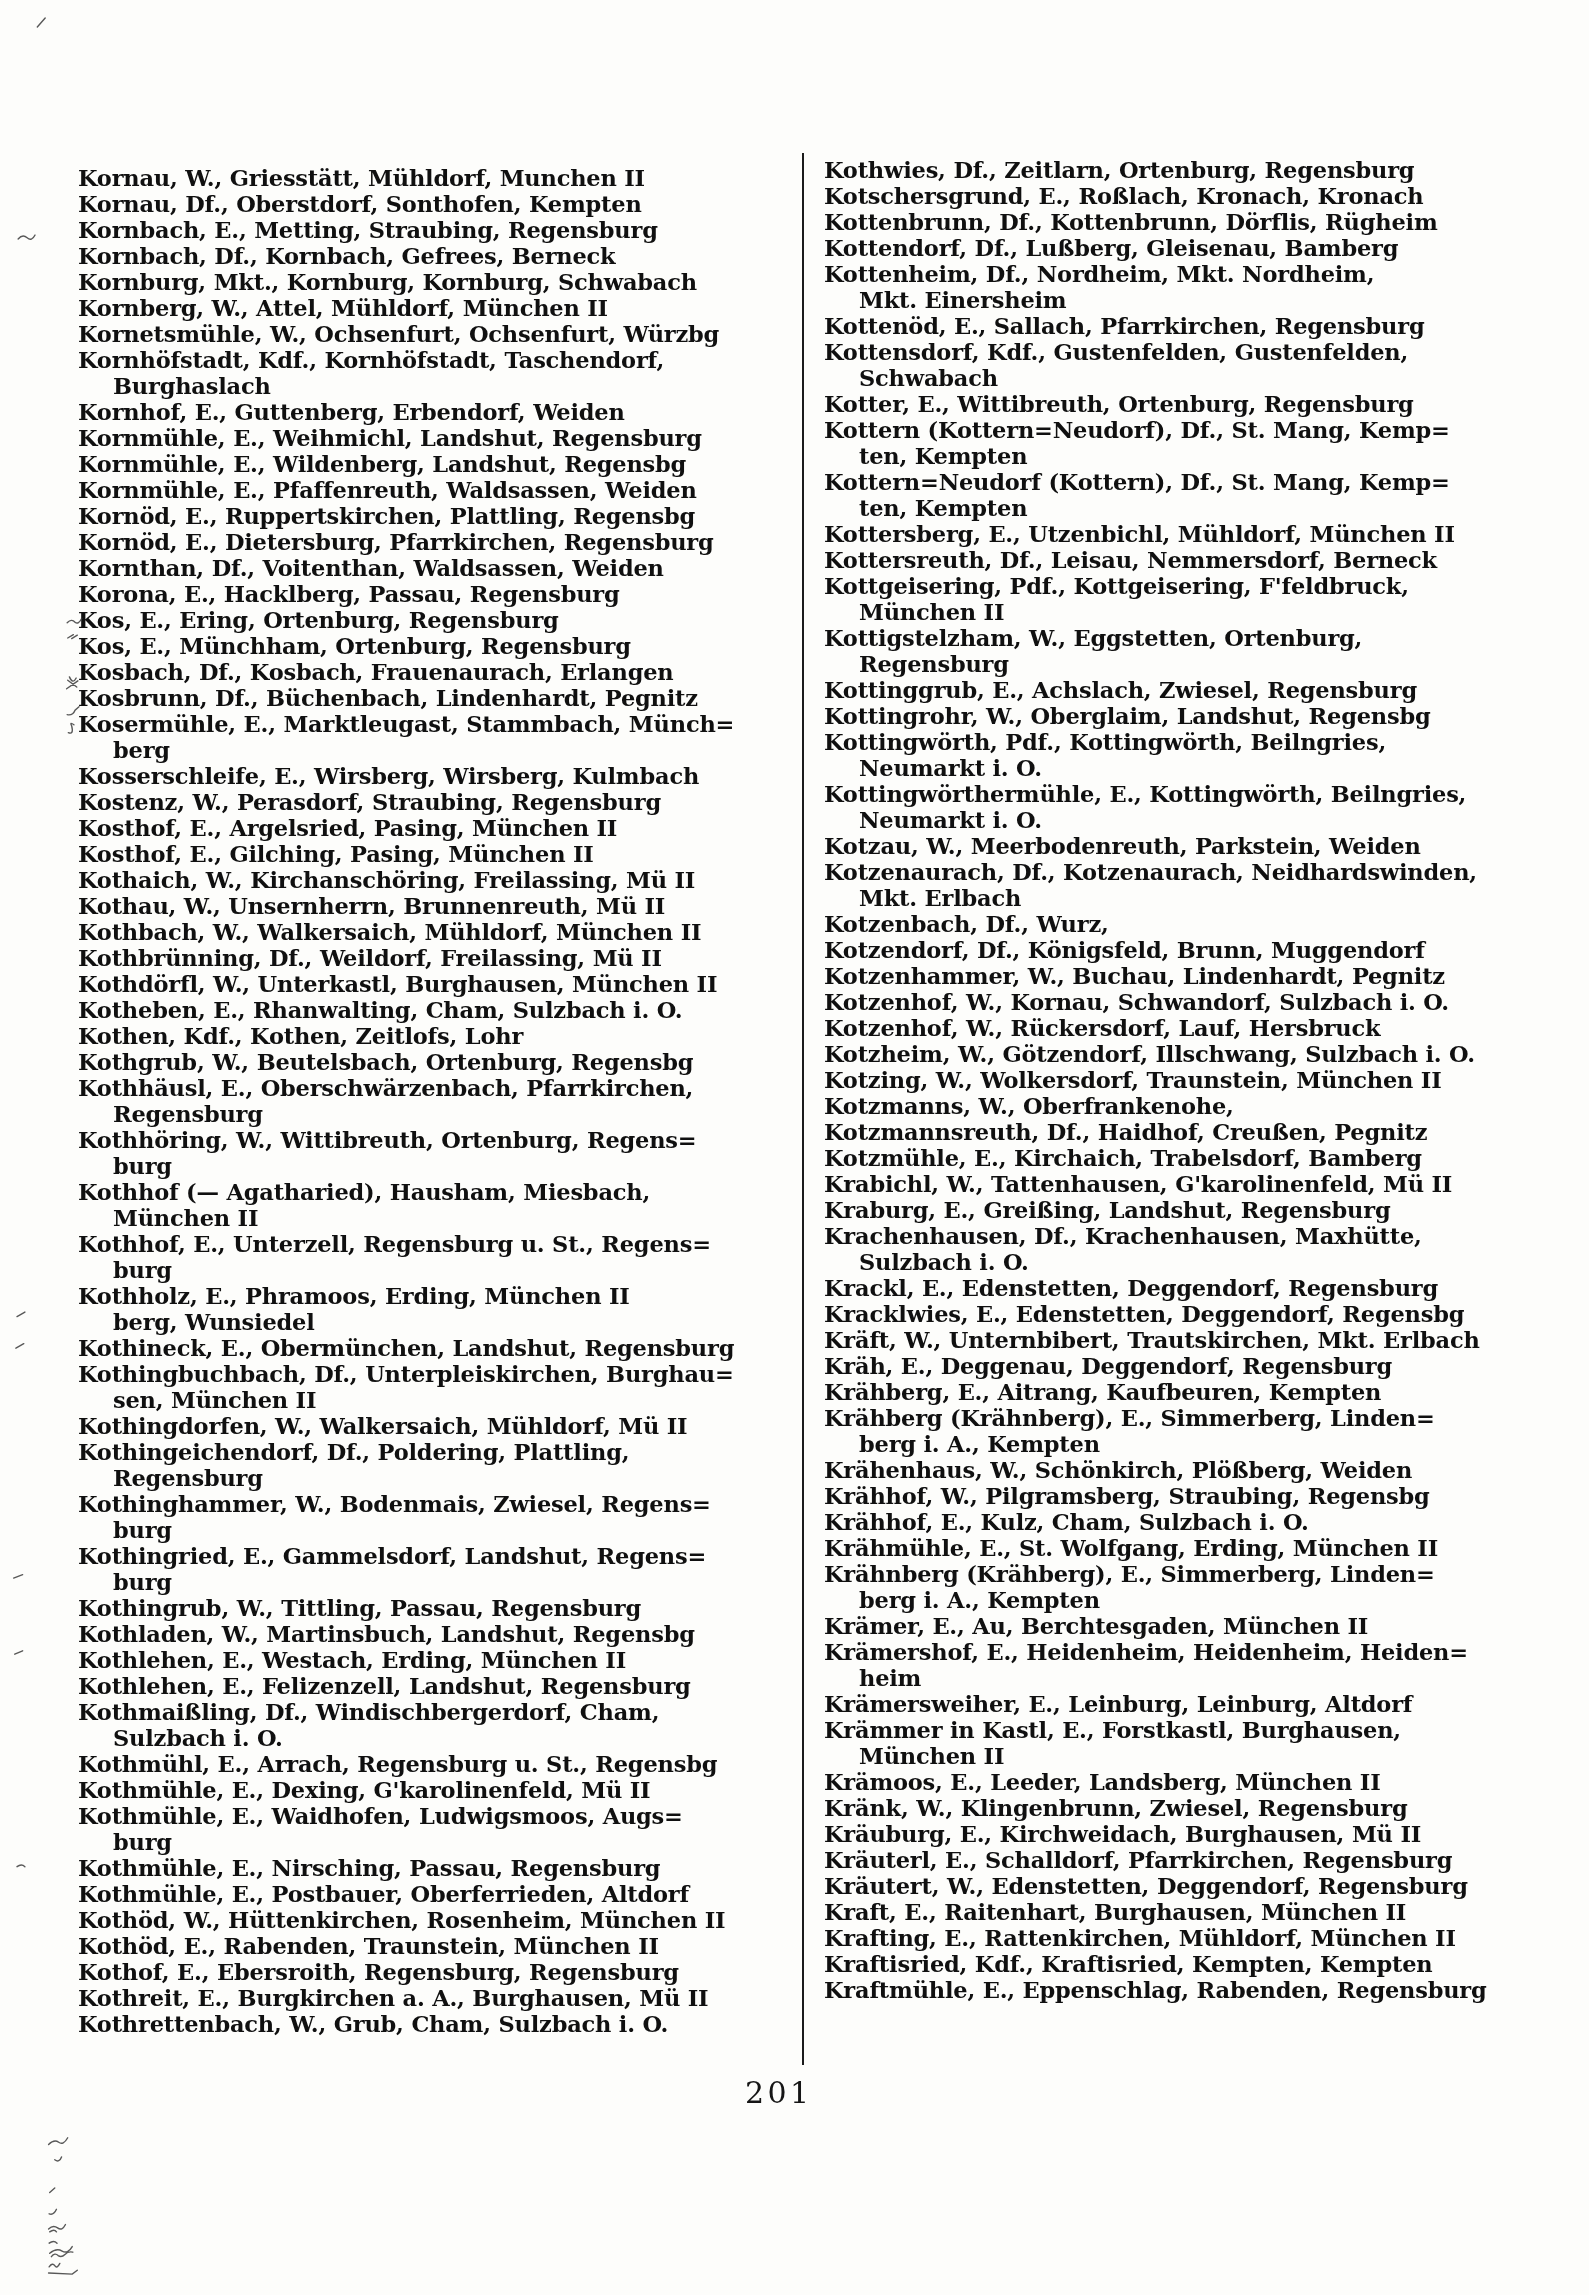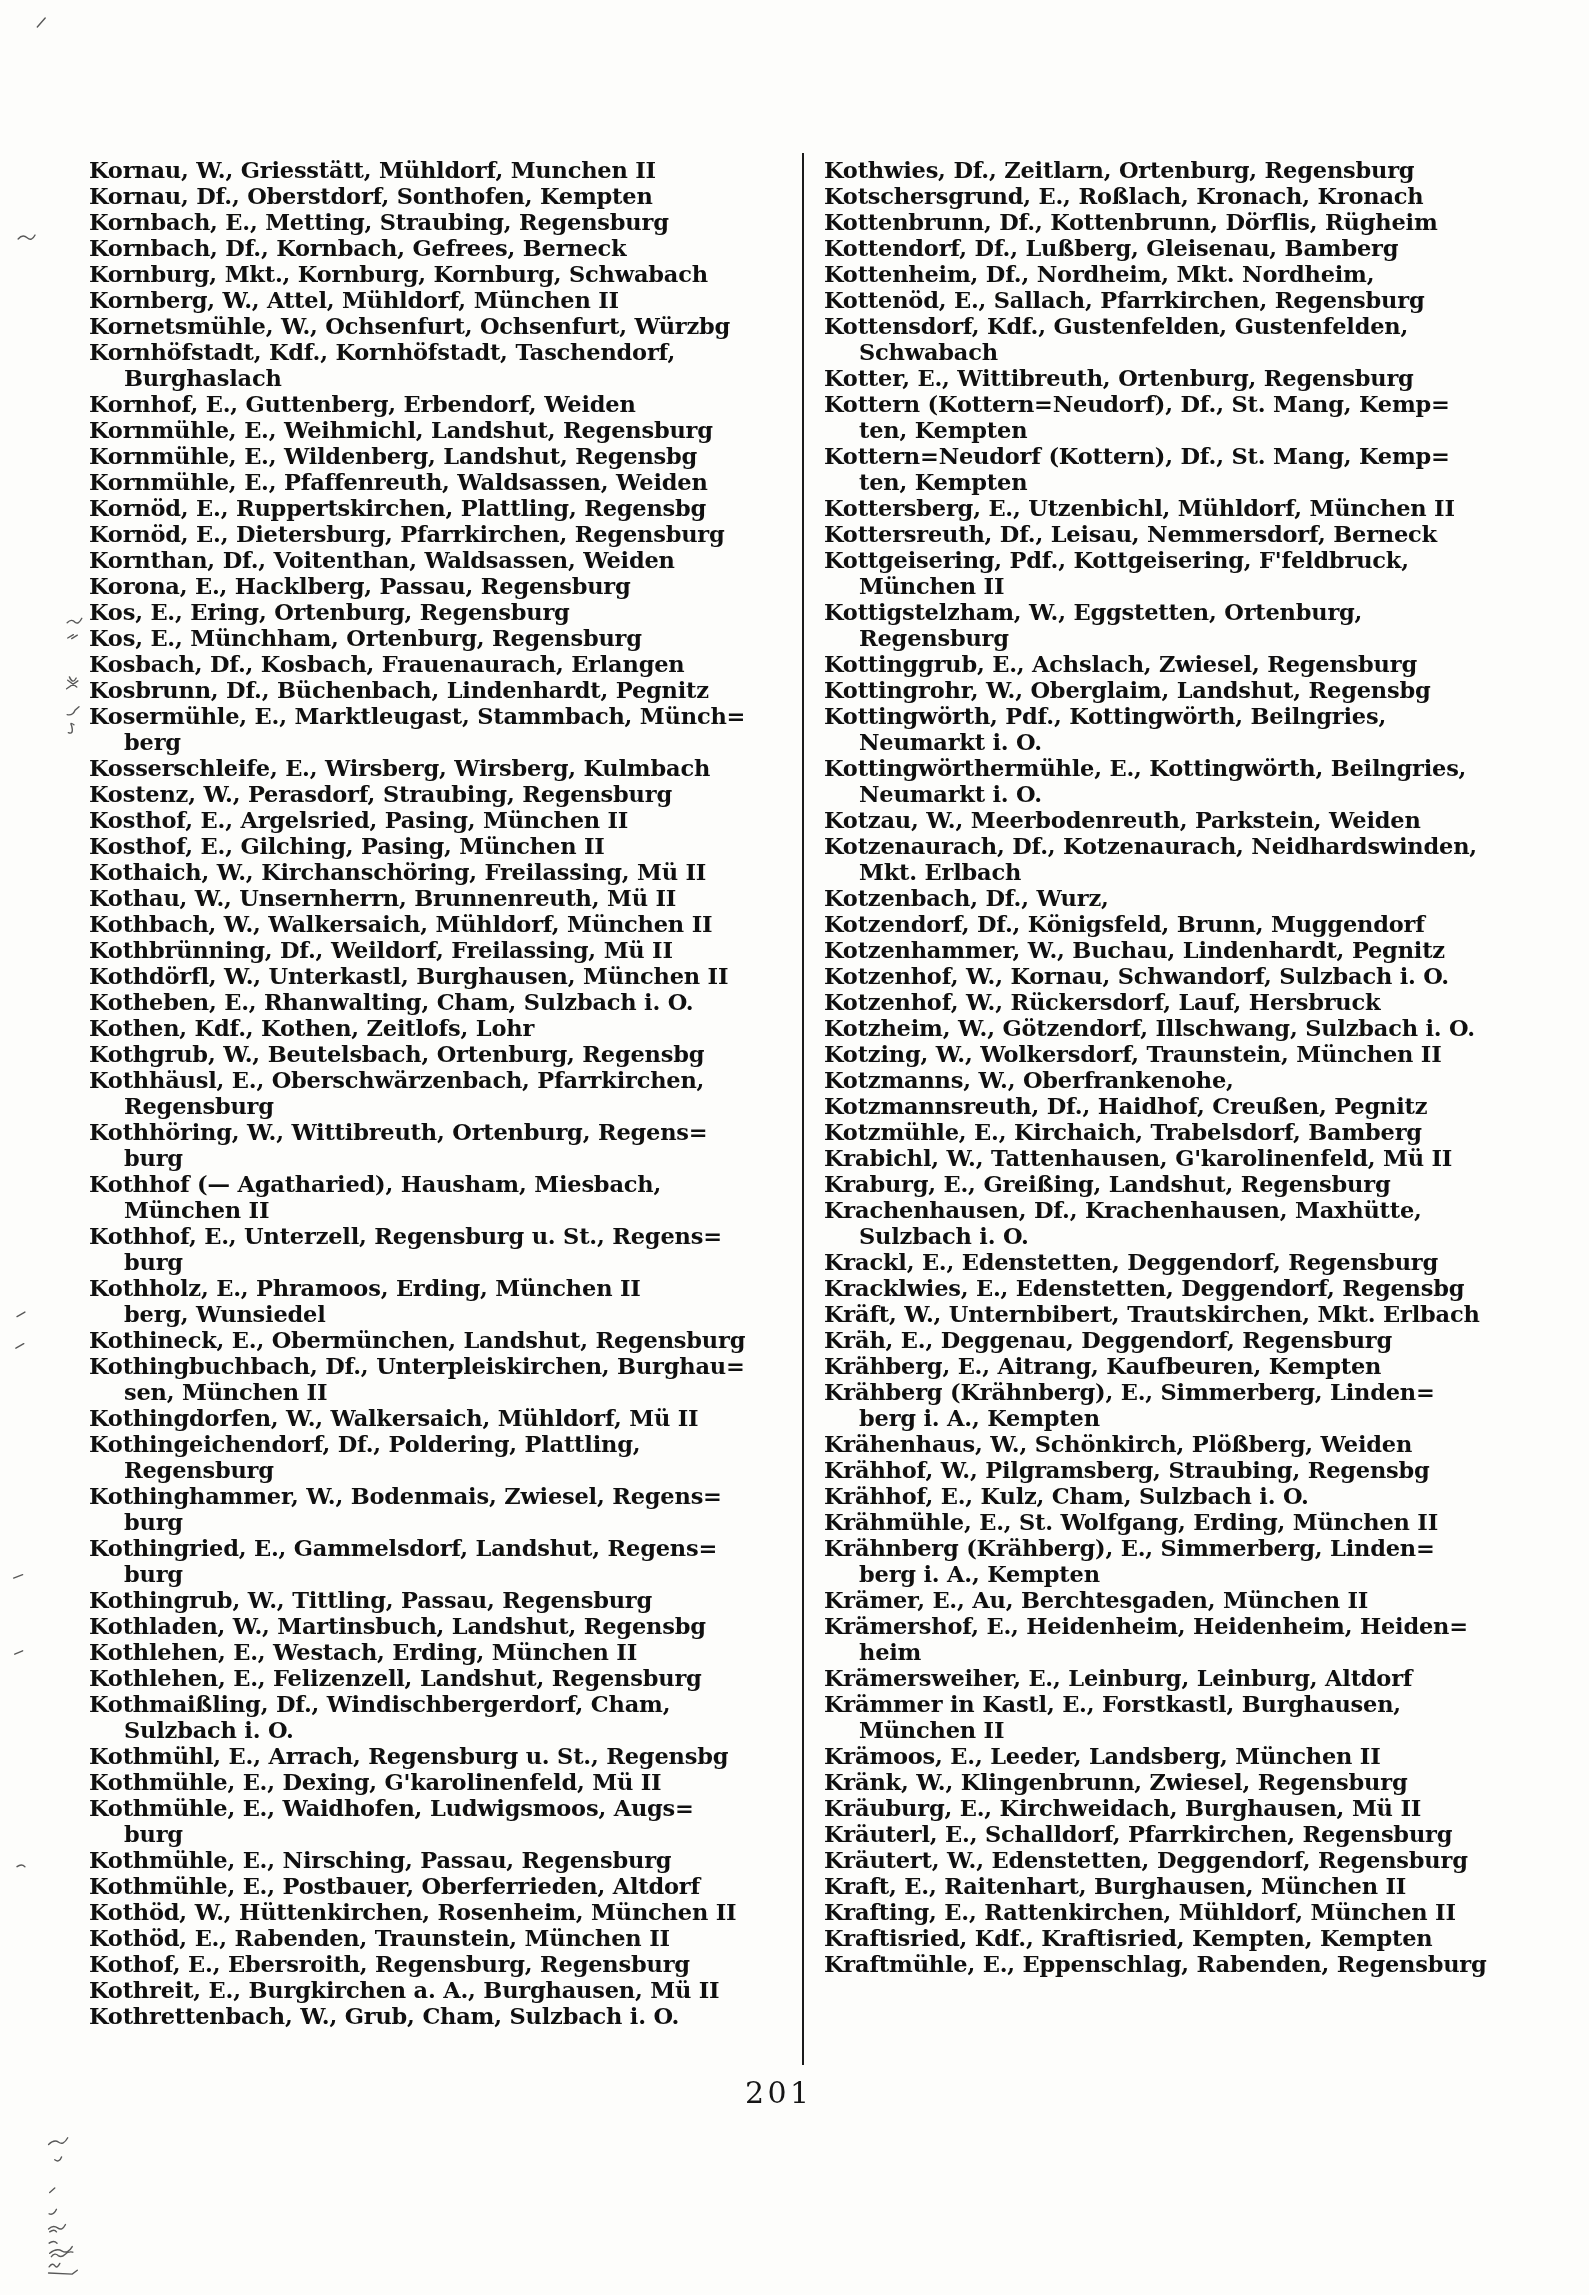--- a/index.html
+++ b/index.html
@@ -5,21 +5,21 @@
   html,body{margin:0;padding:0;background:#d8d6d2;}
   .page{
     position:relative;
     width:1589px;height:2295px;
     background:#fdfdfb;
     color:#101010;
     font-family:"DejaVu Serif", serif;
     overflow:hidden;
   }
   .col{position:absolute;top:157px;}
-  .col-left{left:89px;width:705px;}
+  .col-left{left:78px;width:705px;margin-top:8px;}
   .col-right{left:824px;width:733px;}
   .entry{margin:0;}
   .line{
     font-size:22.5px;
     line-height:26px;
     font-weight:700;
     letter-spacing:-0.2px;
     white-space:nowrap;
   }
   .cont{padding-left:35px;}
@@ -250,20 +250,21 @@
         <div class="line">Kotschersgrund, E., Roßlach, Kronach, Kronach</div>
       </div>
       <div class="entry">
         <div class="line">Kottenbrunn, Df., Kottenbrunn, Dörflis, Rügheim</div>
       </div>
       <div class="entry">
         <div class="line">Kottendorf, Df., Lußberg, Gleisenau, Bamberg</div>
       </div>
       <div class="entry">
         <div class="line">Kottenheim, Df., Nordheim, Mkt. Nordheim,</div>
+        <div class="line cont">Mkt. Einersheim</div>
       </div>
       <div class="entry">
         <div class="line">Kottenöd, E., Sallach, Pfarrkirchen, Regensburg</div>
       </div>
       <div class="entry">
         <div class="line">Kottensdorf, Kdf., Gustenfelden, Gustenfelden,</div>
         <div class="line cont">Schwabach</div>
       </div>
       <div class="entry">
         <div class="line">Kotter, E., Wittibreuth, Ortenburg, Regensburg</div>

